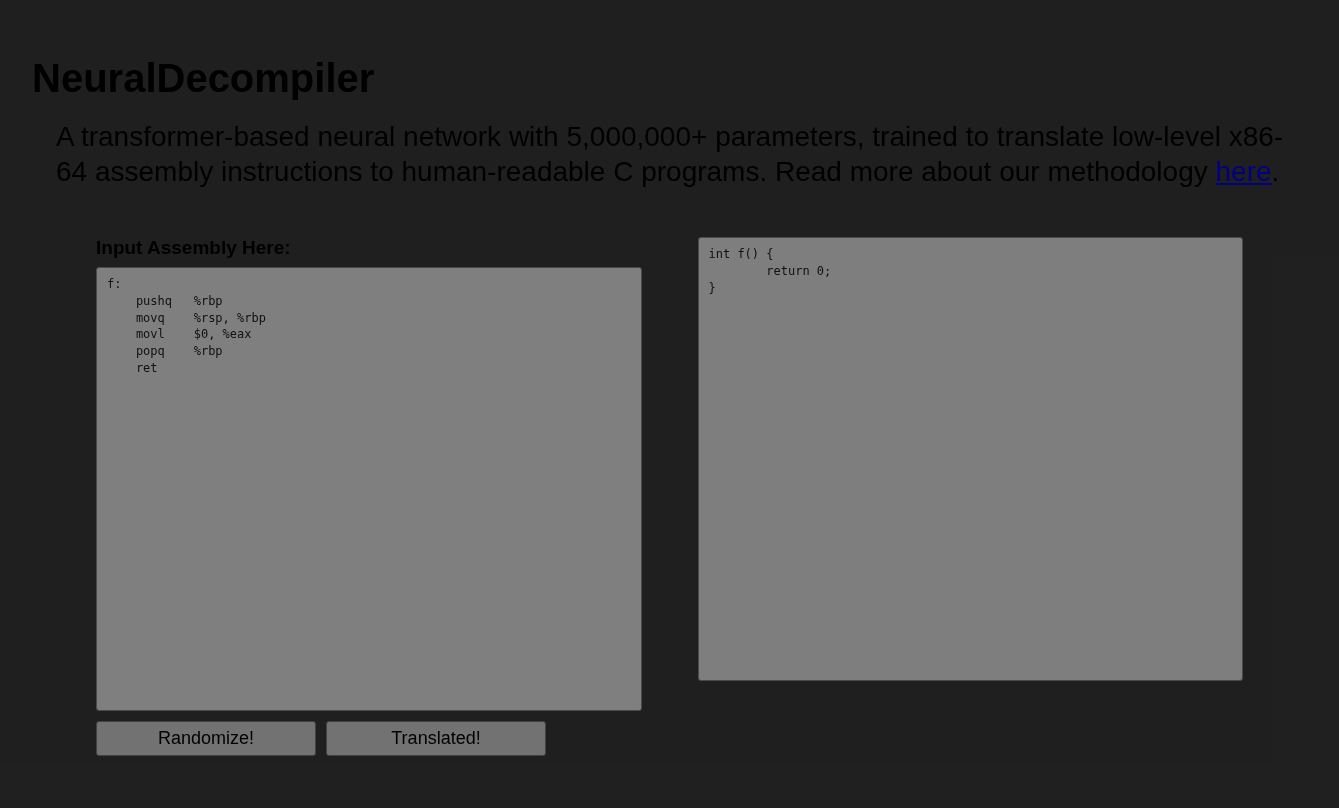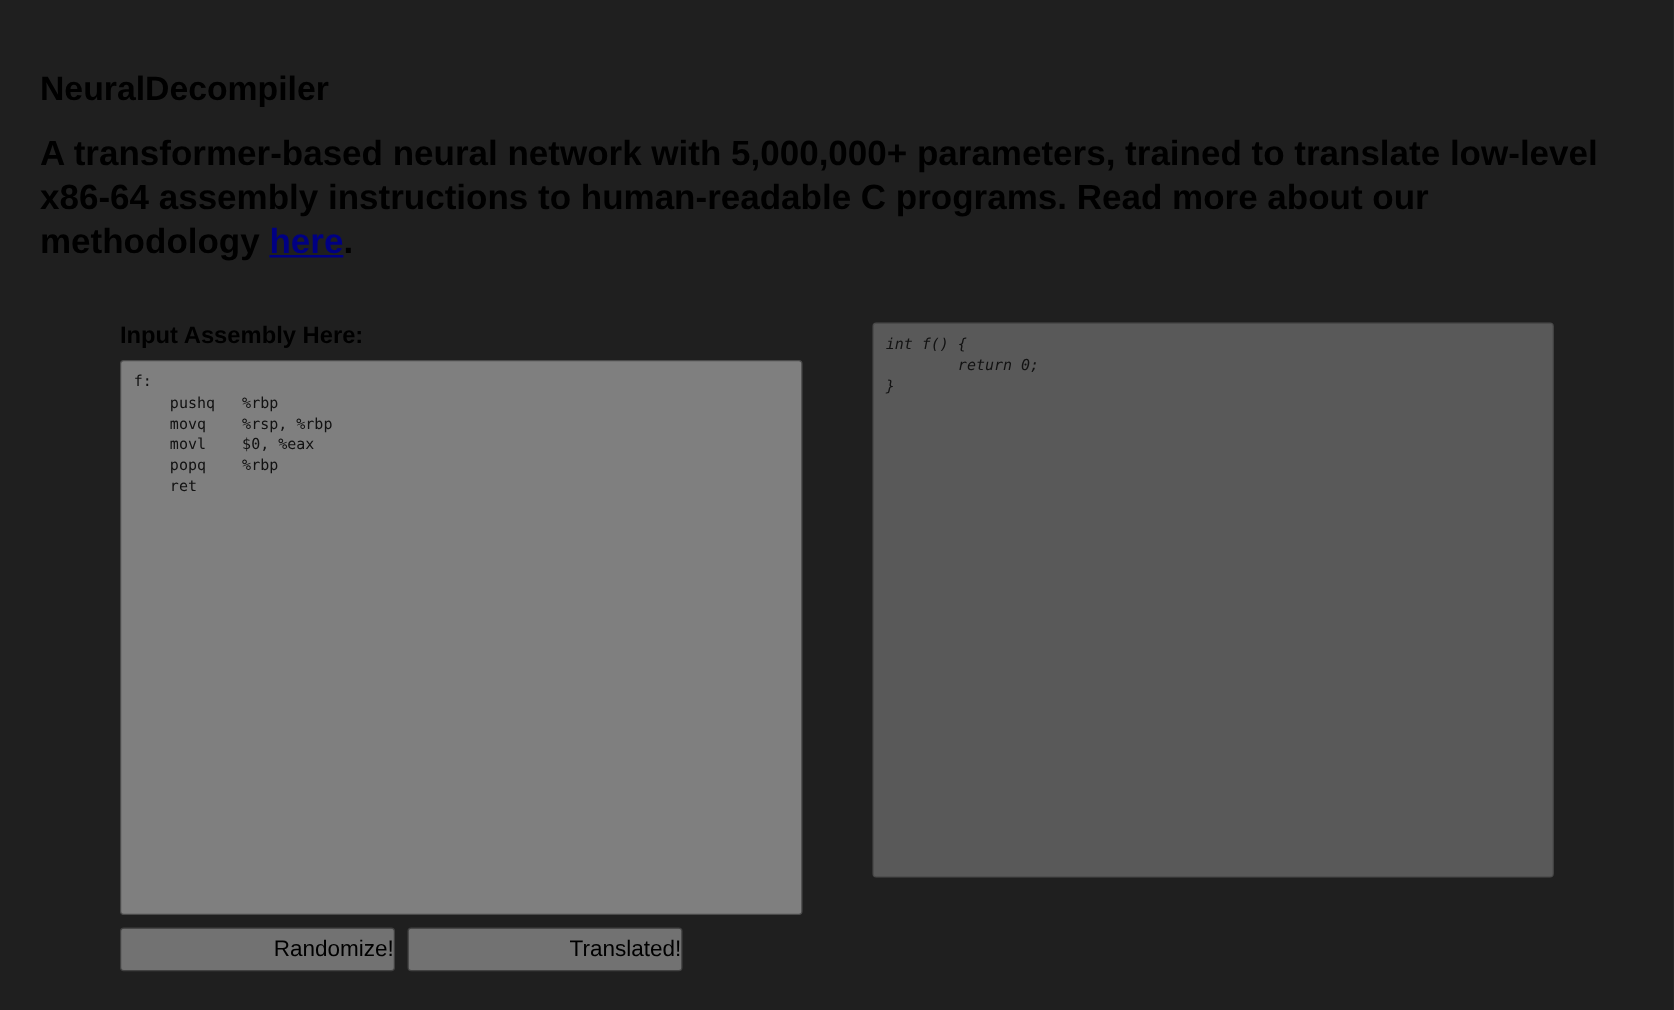--- a/index.html
+++ b/index.html
@@ -23,32 +23,33 @@
       background: rgba(0,0,0,0.45);
       pointer-events: none;
       z-index: 100;
     }
     
     .container {
       padding: 56px 32px 32px 32px;
     }
     
     .title {
-      font-size: 27px;
+      font-size: 40px;
       font-weight: 700;
       color: #000;
       margin-bottom: 18px;
     }
     
     .subtitle {
       font-size: 28px;
-      font-weight: 700;
+      font-weight: 400;
       color: #000;
       line-height: 1.25;
       margin-bottom: 32px;
+      margin-left: 24px;
     }
     
     .subtitle a {
       color: #0000ee;
       text-decoration: underline;
     }
     
     .panels {
       display: flex;
       gap: 56px;
@@ -83,41 +84,40 @@
       overflow: auto;
       resize: none;
       outline: none;
     }
     
     textarea.code-box {
       width: 100%;
     }
     
     .output-box {
-      background: #a3a3a3;
-      font-style: italic;
+      background: #e5e5e5;
     }
     
     .button-row {
       display: flex;
       gap: 10px;
       margin-top: 10px;
     }
     
     .action-button {
       background: #d0d0d0;
       border: 1px solid #777;
       border-radius: 3px;
       padding: 6px 0;
       width: 220px;
       font-size: 18px;
       font-weight: 500;
       color: #000;
       cursor: pointer;
-      text-align: right;
+      text-align: center;
     }
   </style>
 </head>
 <body>
 
 <div class="container">
   <h1 class="title">NeuralDecompiler</h1>
 
   <h2 class="subtitle">
     <span>A transformer-based neural network with 5,000,000+ parameters, trained to translate low-level x86-64 assembly instructions to human-readable C programs. Read more about our methodology </span><a href="#">here</a><span>.</span>

